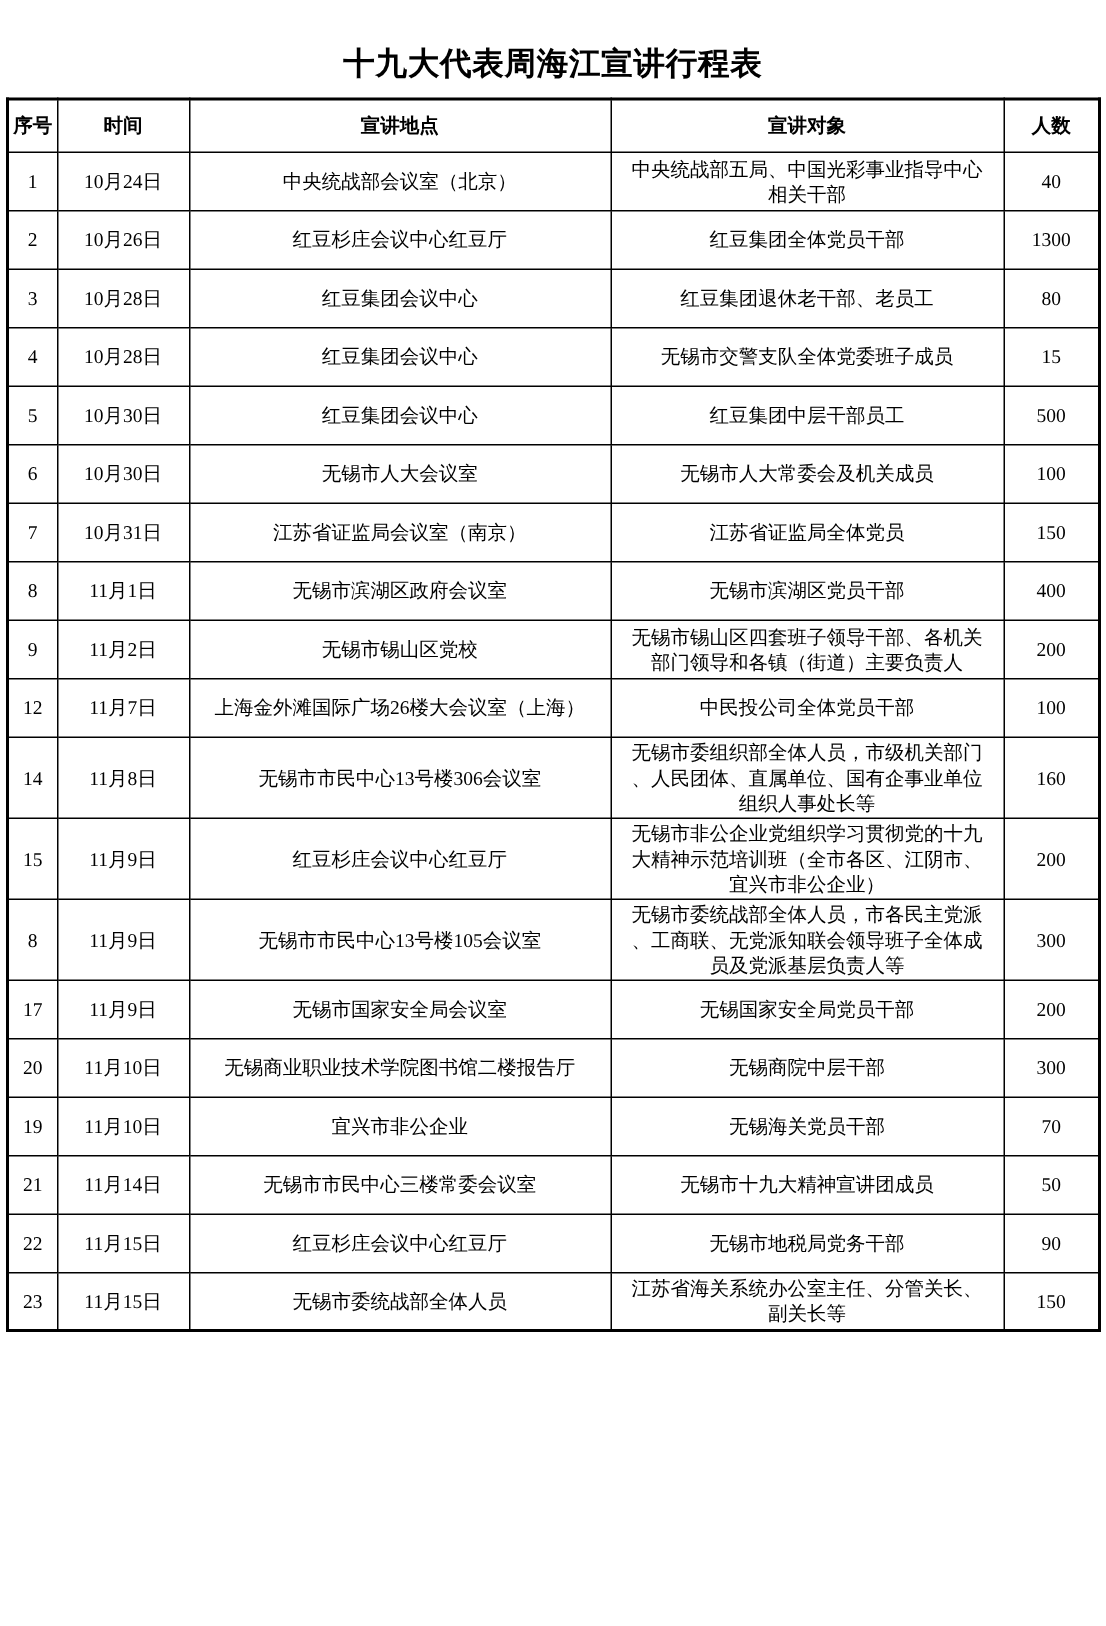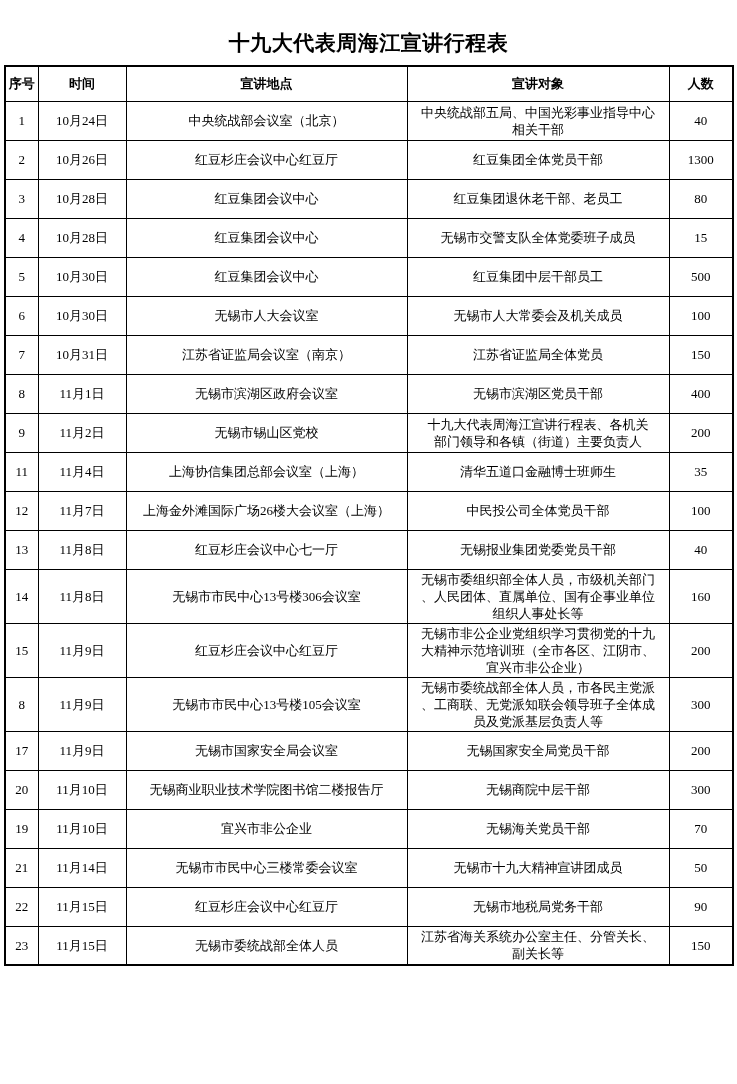--- a/index.html
+++ b/index.html
@@ -140,44 +140,30 @@
         <td class="c-no">8</td>
         <td class="c-time">11月1日</td>
         <td class="c-loc">无锡市滨湖区政府会议室</td>
         <td class="c-aud">无锡市滨湖区党员干部</td>
         <td class="c-cnt">400</td>
       </tr>
         <tr>
         <td class="c-no">9</td>
         <td class="c-time">11月2日</td>
         <td class="c-loc">无锡市锡山区党校</td>
-        <td class="c-aud">十九大代表周海江宣讲行程表、各机关
+        <td class="c-aud">无锡市锡山区四套班子领导干部、各机关
 部门领导和各镇（街道）主要负责人</td>
         <td class="c-cnt">200</td>
-      </tr>
-        <tr>
-        <td class="c-no">11</td>
-        <td class="c-time">11月4日</td>
-        <td class="c-loc">上海协信集团总部会议室（上海）</td>
-        <td class="c-aud">清华五道口金融博士班师生</td>
-        <td class="c-cnt">35</td>
       </tr>
         <tr>
         <td class="c-no">12</td>
         <td class="c-time">11月7日</td>
         <td class="c-loc">上海金外滩国际广场26楼大会议室（上海）</td>
         <td class="c-aud">中民投公司全体党员干部</td>
         <td class="c-cnt">100</td>
-      </tr>
-        <tr>
-        <td class="c-no">13</td>
-        <td class="c-time">11月8日</td>
-        <td class="c-loc">红豆杉庄会议中心七一厅</td>
-        <td class="c-aud">无锡报业集团党委党员干部</td>
-        <td class="c-cnt">40</td>
       </tr>
         <tr>
         <td class="c-no">14</td>
         <td class="c-time">11月8日</td>
         <td class="c-loc">无锡市市民中心13号楼306会议室</td>
         <td class="c-aud">无锡市委组织部全体人员，市级机关部门
 、人民团体、直属单位、国有企事业单位
 组织人事处长等</td>
         <td class="c-cnt">160</td>
       </tr>

